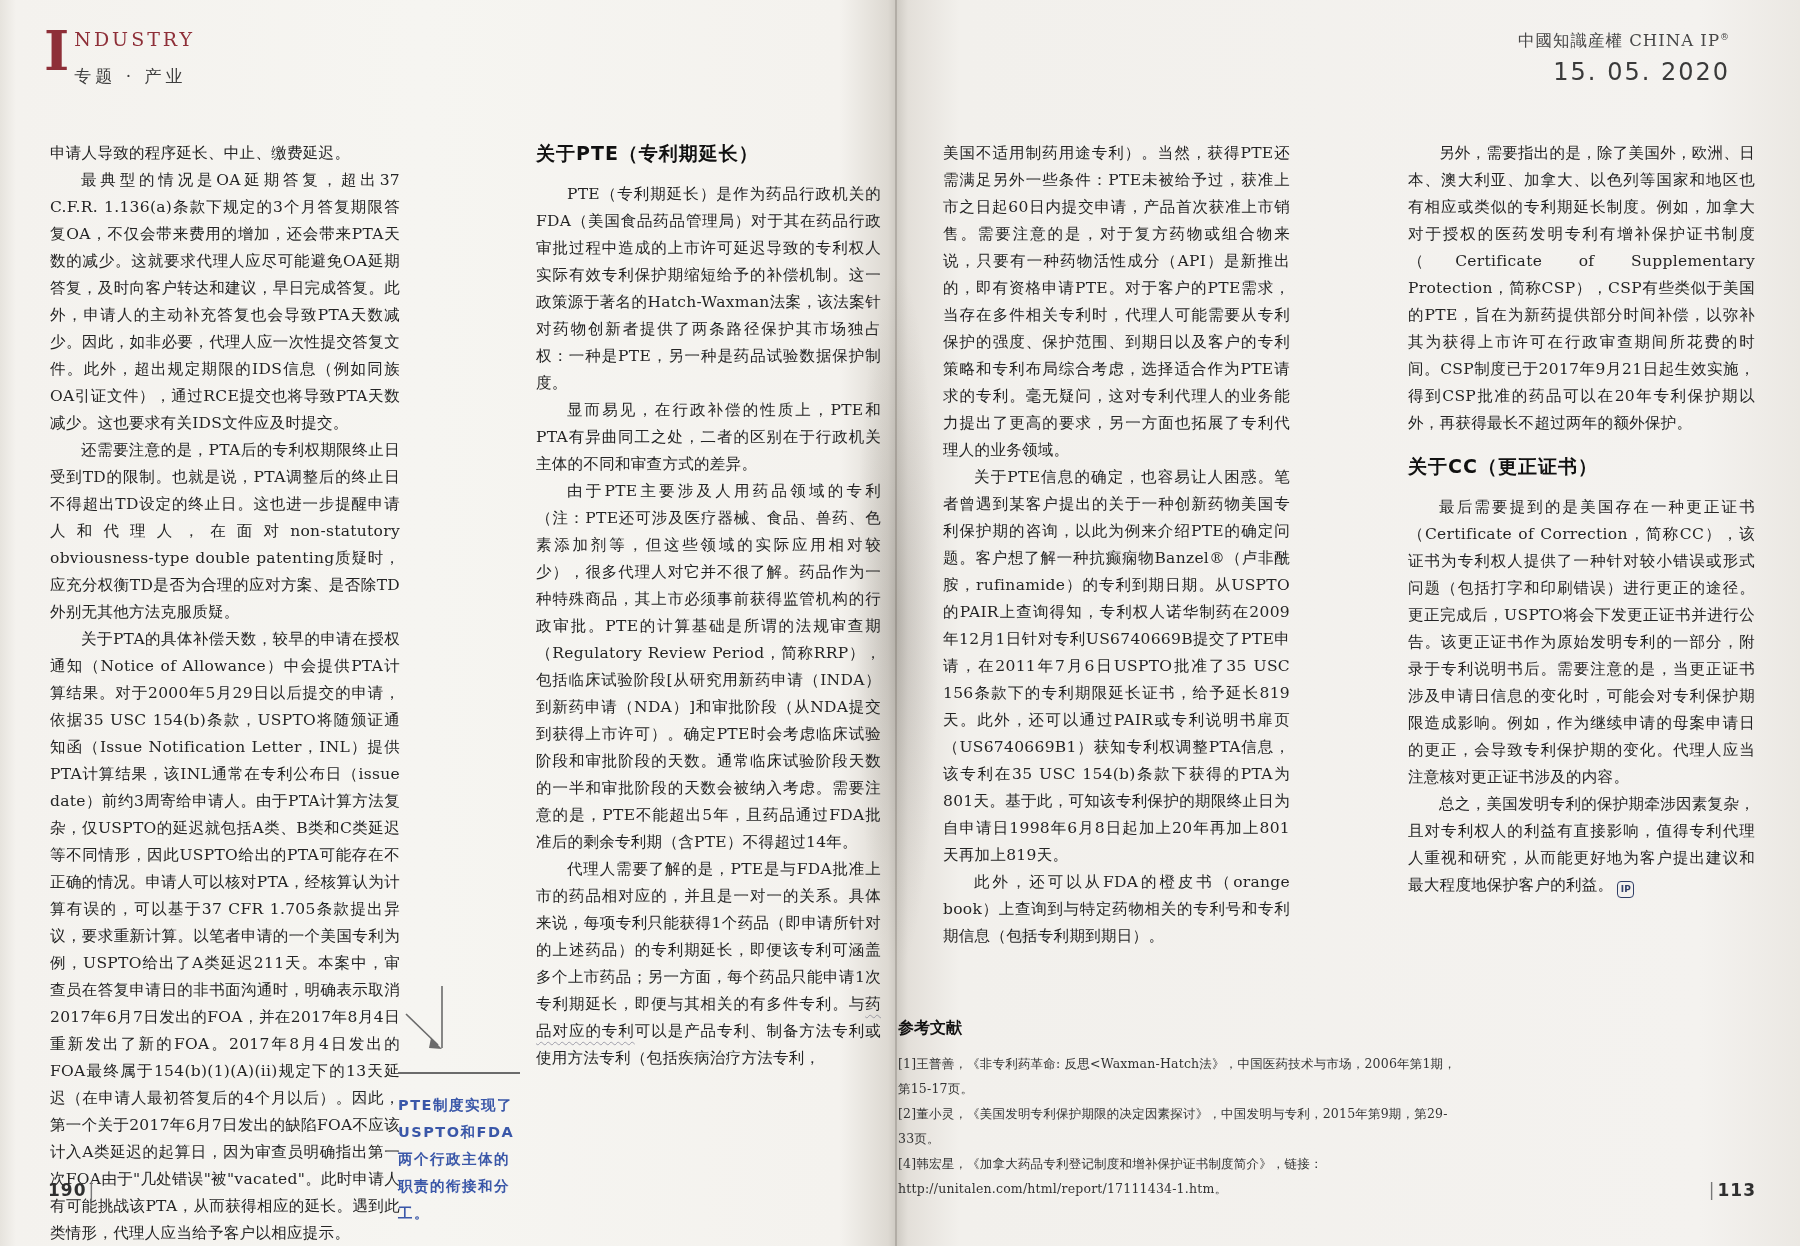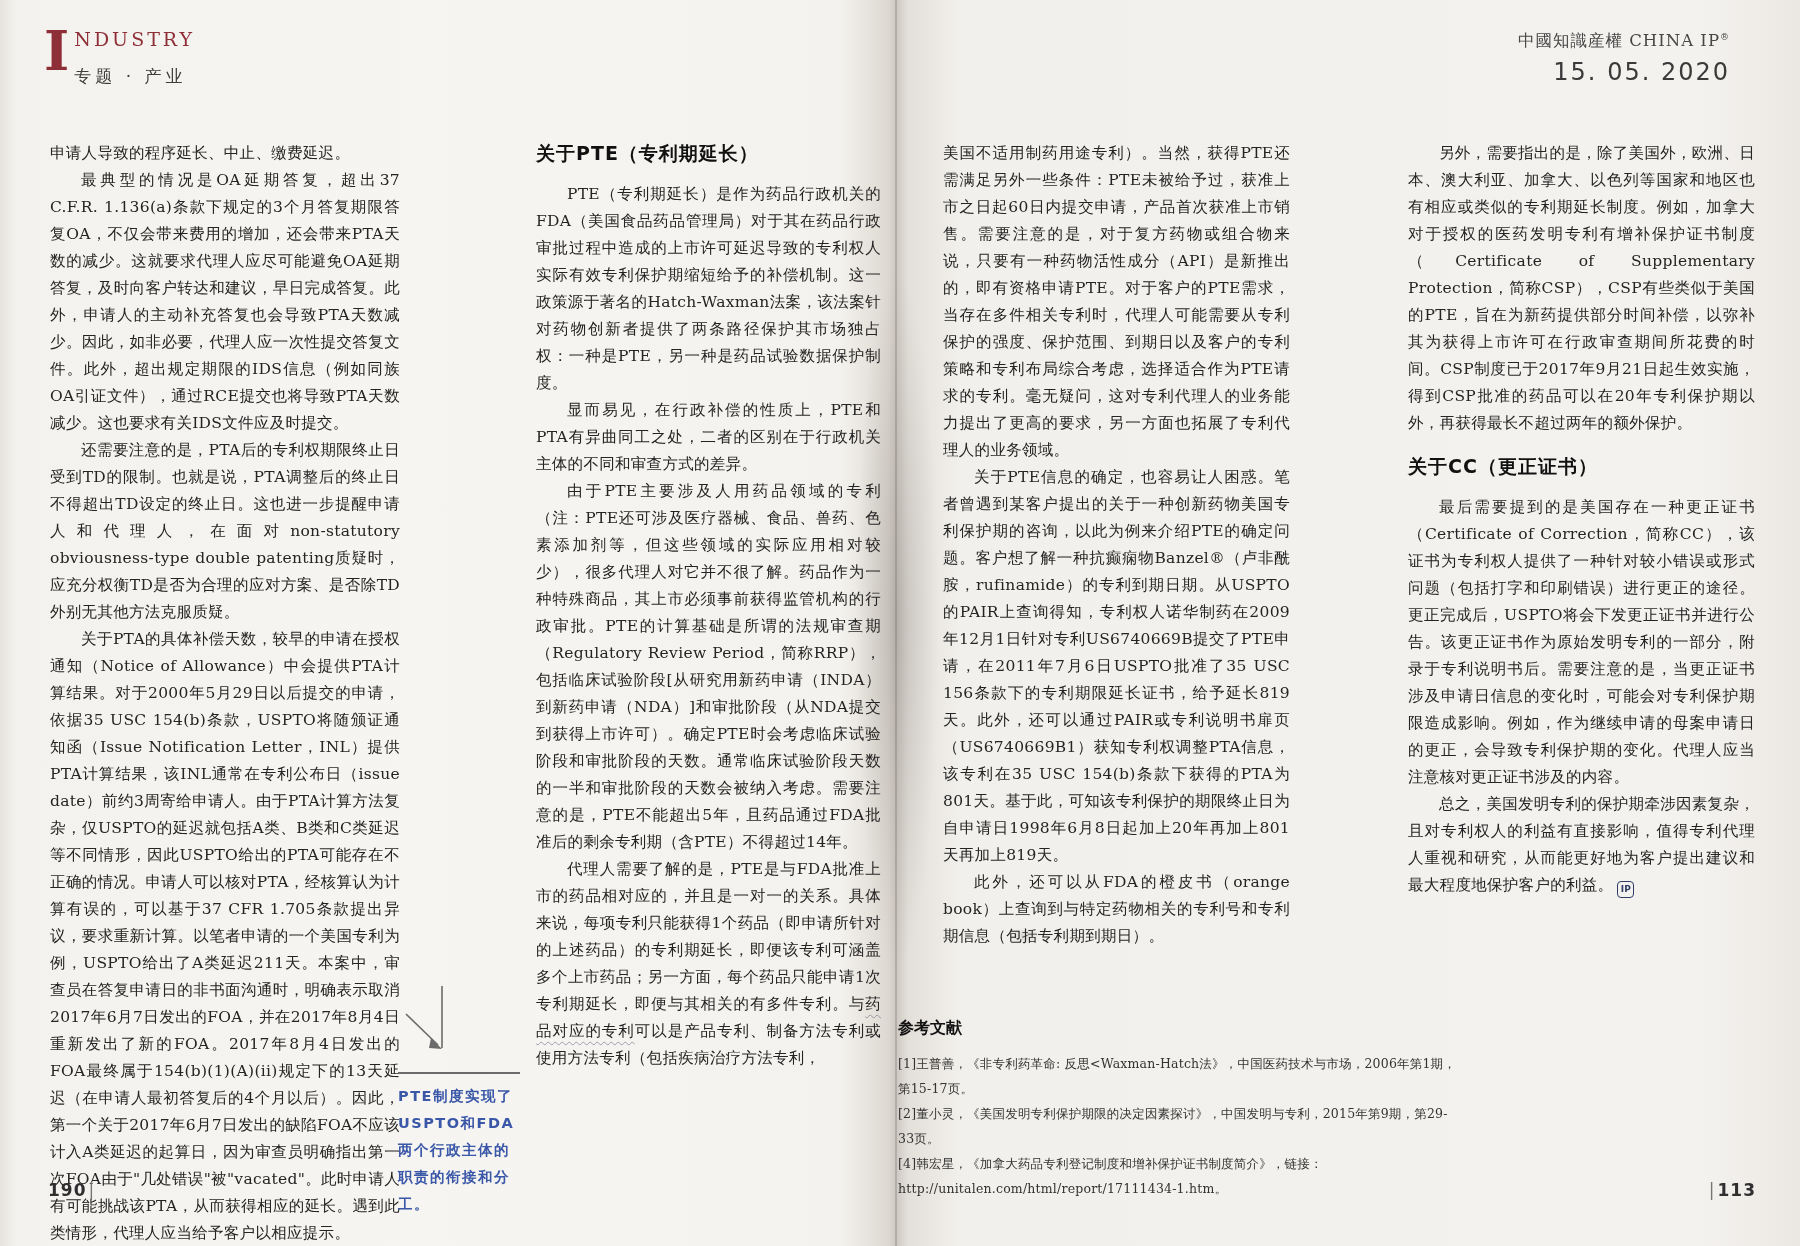--- a/index.html
+++ b/index.html
@@ -31,21 +31,21 @@
   #col2{left:536px;top:140px;width:345px;}
   #col3{left:898px;top:140px;width:347px;margin-left:45px;}
   #col4{left:1388px;top:140px;width:347px;margin-left:20px;}
   .sec-heading{font-family:"DejaVu Sans","Liberation Sans",sans-serif;font-weight:bold;font-size:19px;letter-spacing:1px;color:#111;margin:0 0 14px 0;text-indent:0 !important;text-align:left;}
   .sec-heading.mid{margin-top:16px;}
   .pen-underline{text-decoration:underline wavy rgba(96,96,118,.55) 1px;text-underline-offset:5px;}
   
   .callout-arrow{position:absolute;left:398px;top:982px;}
   .pull-quote{
     position:absolute;left:398px;top:1072px;width:122px;
-    border-top:2px solid #6b6b6b;padding-top:9px;
+    border-top:2px solid #6b6b6b;padding-top:18px;
     font-family:"DejaVu Sans","Liberation Sans",sans-serif;
     font-weight:bold;color:#3a57a8;font-size:14.5px;line-height:27px;letter-spacing:1.5px;text-align:left;
   }
   
   .refs{position:absolute;left:898px;top:1018px;width:560px;}
   .refs-heading{font-family:"DejaVu Sans","Liberation Sans",sans-serif;font-weight:bold;font-size:16px;color:#111;margin:0 0 12px 0;}
   .ref-item{font-size:12.5px;line-height:25px;color:#333;letter-spacing:.2px;margin:0;}
   
   .pageno{position:absolute;bottom:46px;font-family:"DejaVu Sans","Liberation Sans",sans-serif;font-size:17px;font-weight:bold;color:#2f2f2f;letter-spacing:1px;}
   .pageno .bar{font-weight:normal;color:#777;padding:0 2px;}

